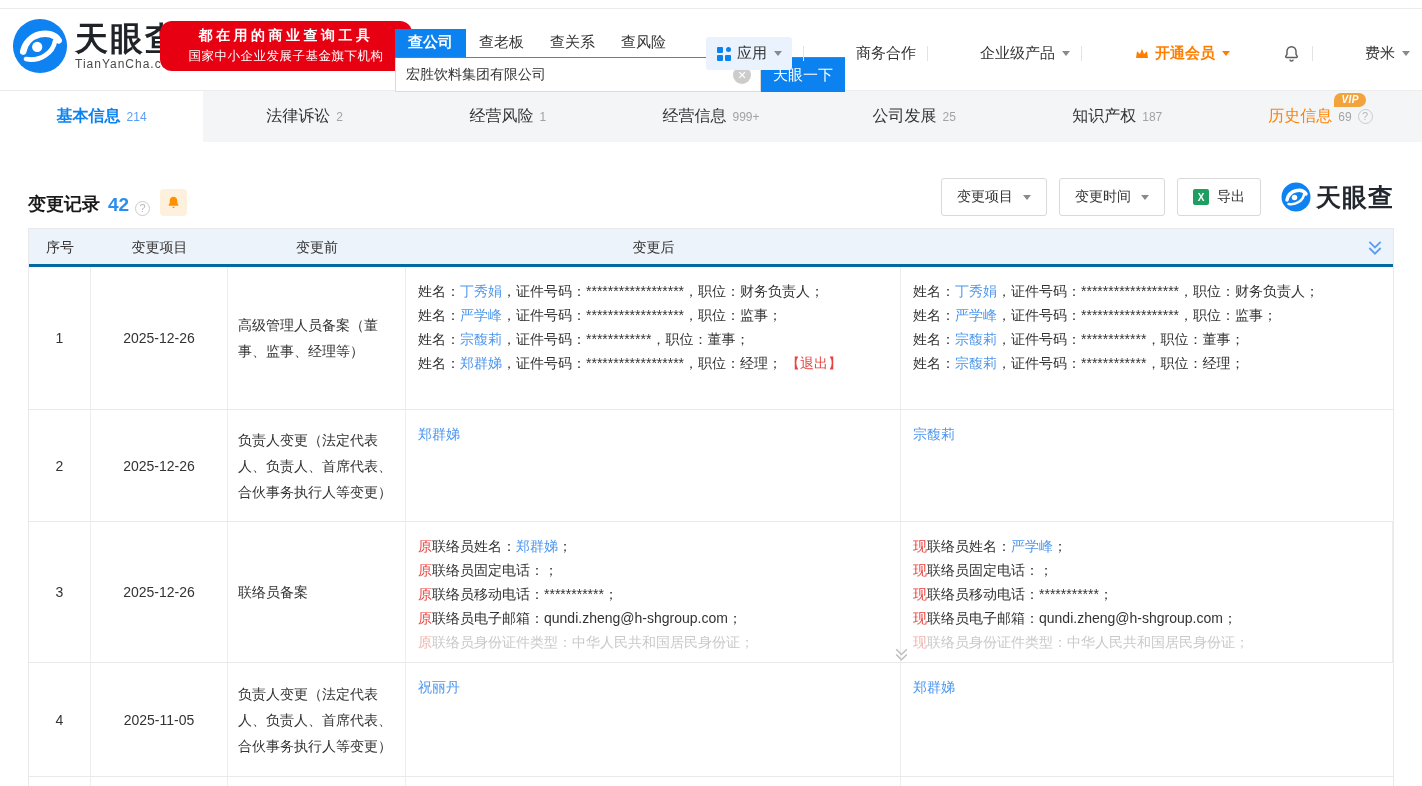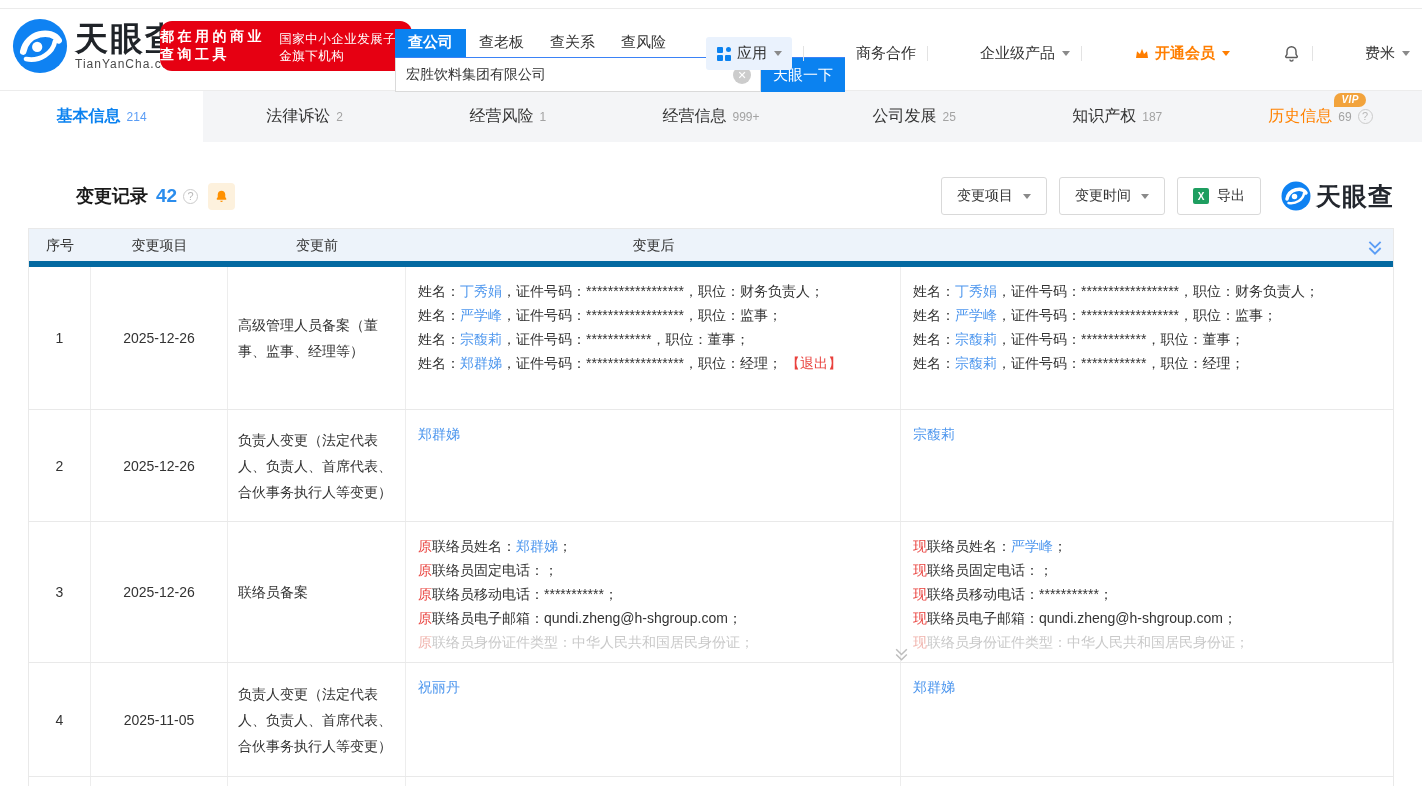--- a/index.html
+++ b/index.html
@@ -10,21 +10,21 @@
   .site-header { position:relative; height:90px; background:#fff; }
   .top-line { position:absolute; top:8px; left:0; right:0; height:1px; background:#ebebeb; }
 
   .logo { position:absolute; left:12px; top:18px; display:flex; align-items:center; gap:7px; cursor:pointer; }
   .logo svg { width:56px; height:56px; }
   .logo-txt { display:flex; flex-direction:column; }
   .logo-title { font-size:33px; font-weight:bold; color:#1f2328; letter-spacing:2px; line-height:36px; }
   .logo-sub { font-size:12px; color:#4a4a4a; letter-spacing:1px; }
 
   .banner { position:absolute; left:160px; top:21px; width:252px; height:50px; background:#e60012;
-    color:#fff; display:flex; flex-direction:row; align-items:center; justify-content:center;border-radius:12px; }
+    color:#fff; display:flex; flex-direction:column; align-items:center; justify-content:center;border-radius:12px; }
   .banner .l1 { font-size:14px; font-weight:bold; letter-spacing:3.5px; }
   .banner .l2 { font-size:12.5px; margin-top:3px; letter-spacing:.5px; }
 
   .search { position:absolute; left:395px; top:13px; width:450px; }
   .search-tabs { display:flex; align-items:flex-end; border-bottom:1px solid #3b82f6;margin-top:16px; }
   .search-tab { font-size:15px; color:#333; padding:4px 13px 5px; cursor:pointer; }
   .search-tab.active { background:#0b82f0; color:#fff; font-weight:bold; }
   .search-row { display:flex; height:34px; }
   .search-input-wrap { position:relative; flex:1; border:1px solid #dadada; border-top:none; }
   .search-input { width:100%; height:100%; border:none; outline:none; padding:0 28px 0 10px; font-size:14px; color:#333;
@@ -57,41 +57,41 @@
   .ptab.active { background:#fff; color:#0b82f0; font-weight:bold; }
   .ptab.active .cnt { color:#5b9df5; font-weight:normal; }
   .ptab.orange { color:#ff8200; }
   .vip-badge { position:absolute; top:2px; left:calc(50% + 14px); background:#f2a33c; color:#fff; font-size:10px;
     font-weight:bold; font-style:italic; padding:1px 7px 2px; border-radius:7px 7px 7px 0; letter-spacing:.5px; }
   .help-circle { width:15px; height:15px; border:1px solid #cbcbcb; border-radius:50%; color:#b8b8b8; font-size:11px;
     line-height:13px; text-align:center; font-weight:normal; font-style:normal; display:inline-block; cursor:pointer; }
 
   
   main { padding:0 28px; }
-  .section-head { margin-top:34px; display:flex; align-items:center; height:40px;margin-left:48px; }
+  .section-head { margin-top:34px; display:flex; align-items:flex-end; height:40px; }
   .sec-title { font-size:18px; font-weight:bold; color:#1a1a1a; }
   .sec-count { font-size:19px; font-weight:bold; color:#2b8ded; margin:0 6px 0 8px; }
   .section-head .help-circle { margin-right:10px; }
   .bell-chip { width:27px; height:27px; background:#fdf1dd; border-radius:4px; display:flex; align-items:center;
     justify-content:center; cursor:pointer; }
   .bell-chip svg { width:15px; height:15px; }
   .head-right { margin-left:auto; display:flex; align-items:center; gap:12px; }
   .fbtn { height:38px; border:1px solid #d9d9d9; background:#fff; border-radius:3px; padding:0 15px; font-size:14px;
     color:#333; display:flex; align-items:center; gap:8px; cursor:pointer; font-family:inherit; }
   .xls { width:16px; height:16px; background:#1e9e60; border-radius:2px; color:#fff; font-size:10px; font-weight:bold;
     display:flex; align-items:center; justify-content:center; }
   .wm-logo { display:flex; align-items:center; gap:5px; margin-left:8px; }
   .wm-logo svg { width:30px; height:30px; }
   .wm-text { font-size:25px; font-weight:bold; color:#23272e; letter-spacing:1px; }
 
   
   .table { margin-top:12px; border:1px solid #e9e9e9; }
   .trow { display:grid; grid-template-columns:62px 137px 178px 495px 1fr; position:relative;
     border-bottom:1px solid #e9e9e9; background:#fff; }
-  .trow.thead { background:#edf3fa; height:38px; border-bottom:6px solid #0369a1; }
+  .trow.thead { background:#edf3fa; height:38px; border-bottom:3px solid #0369a1; }
   .thead .cell { display:flex; align-items:center; justify-content:center; border-right:none; padding:0; font-size:14px; color:#333; }
   .cell { border-right:1px solid #ededed; padding:12px 12px 8px; font-size:14px; line-height:24px; color:#333; }
   .trow .cell:last-child { border-right:none; }
   .c-num,.c-date { display:flex; align-items:center; justify-content:center; padding:4px 6px; }
   .c-item { display:flex; align-items:center; line-height:26px; padding:4px 10px; }
   .line { min-height:24px; }
   .link { color:#4e97ee; cursor:pointer; }
   .red { color:#e9413d; }
   .fade { color:#c9c9c9; }
   .fade-red { color:#f0b3ac; }

